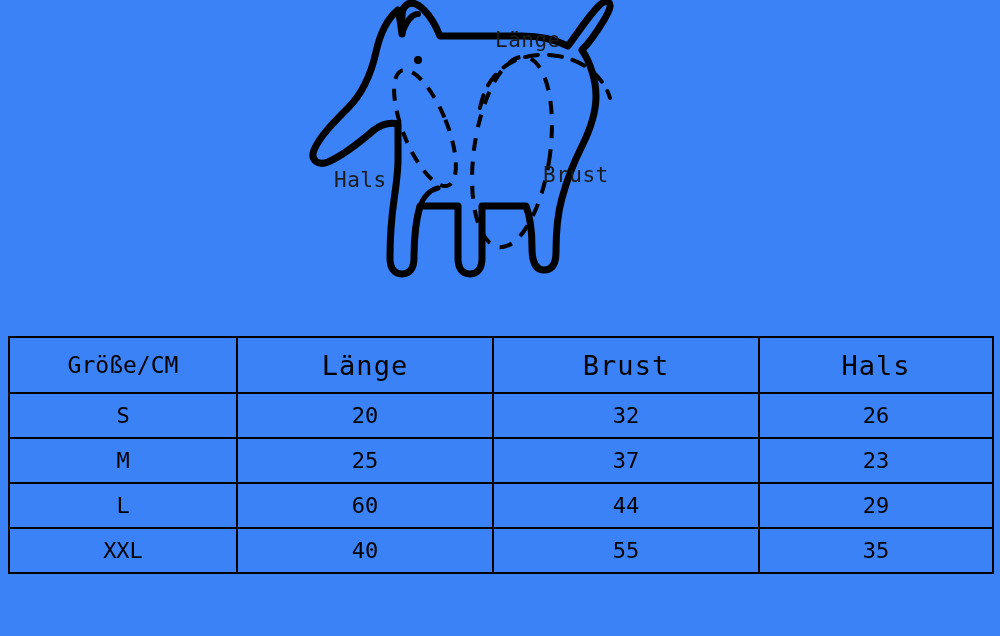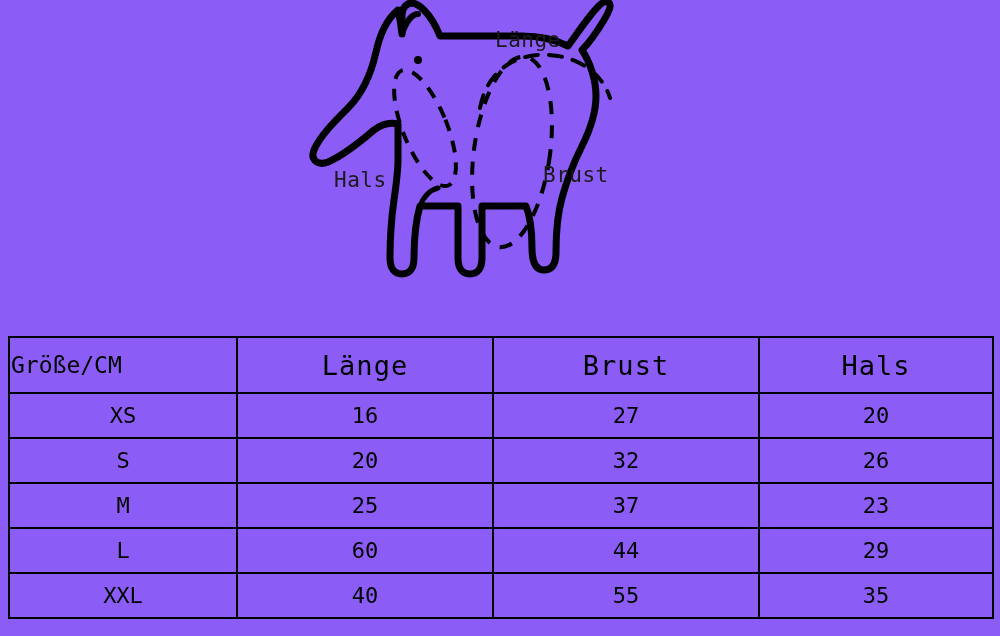--- a/index.html
+++ b/index.html
@@ -11,21 +11,21 @@
     width: 1000px;
     height: 636px;
     font-family: "DejaVu Sans Mono", monospace;
     color: #000000;
     overflow: hidden;
   }
   #page {
     position: relative;
     width: 1000px;
     height: 636px;
-    background: #8b5cf6;
+    background: #3b82f6;
   }
 
   
   #diagram {
     position: absolute;
     left: 0;
     top: 0;
     width: 1000px;
     height: 330px;
   }
@@ -65,21 +65,21 @@
     color: #000000;
     font-weight: normal;
   }
   #size-table thead th {
     height: 52px;
     font-size: 27px;
     letter-spacing: 1px;
   }
   #size-table thead th.first {
     font-size: 23px;
-    text-align: left;
+    text-align: center;
     letter-spacing: 0;
   }
   #size-table tbody td {
     height: 41px;
     font-size: 22px;
   }
   col.c0 { width: 228px; }
   col.c1 { width: 256px; }
   col.c2 { width: 266px; }
   col.c3 { width: 234px; }
@@ -139,26 +139,20 @@
     <thead>
       <tr>
         <th class="first">Größe/CM</th>
         <th>Länge</th>
         <th>Brust</th>
         <th>Hals</th>
       </tr>
     </thead>
     <tbody>
       <tr>
-        <td>XS</td>
-        <td>16</td>
-        <td>27</td>
-        <td>20</td>
-      </tr>
-      <tr>
         <td>S</td>
         <td>20</td>
         <td>32</td>
         <td>26</td>
       </tr>
       <tr>
         <td>M</td>
         <td>25</td>
         <td>37</td>
         <td>23</td>

